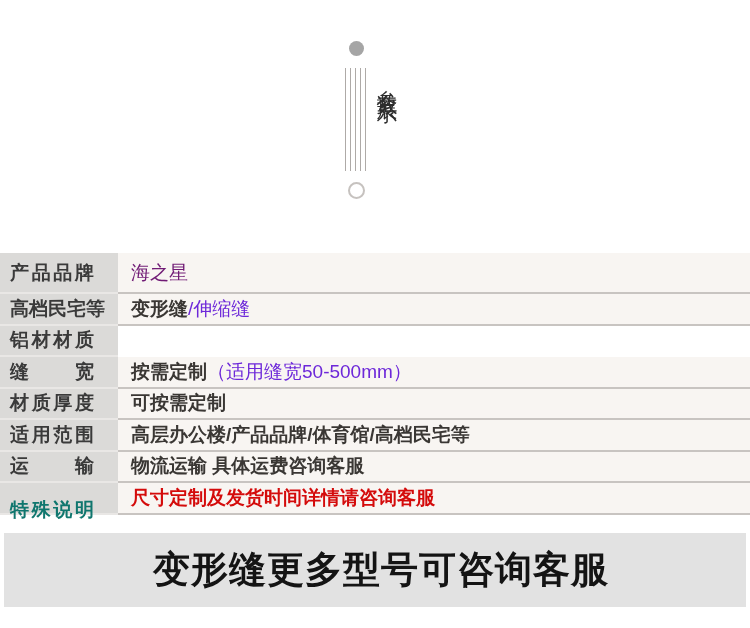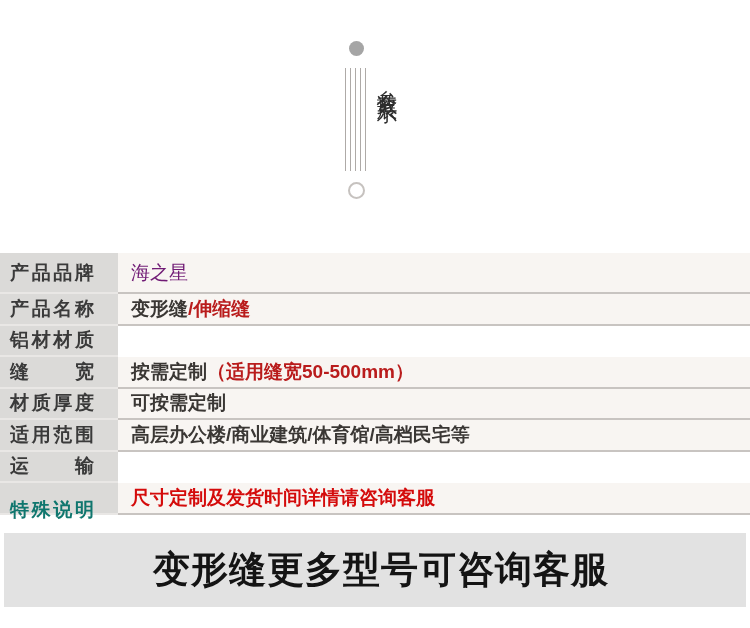--- a/index.html
+++ b/index.html
@@ -91,22 +91,22 @@
     border-bottom: 2px solid #c8c4c1;
     display: flex;
     align-items: center;
     padding-left: 13px;
     font-size: 19px;
     color: #3a3734;
     font-weight: bold;
     white-space: nowrap;
   }
   .spec-value .light {
-    font-weight: 700;
-    color: #b91c1c;
+    font-weight: 400;
+    color: #6d28d9;
   }
   .spec-value.regular { font-weight: 400; color: #701a75; }
   .spec-row.red .spec-label span { color: #0f766e; margin-top: 25px; }
   .spec-row.red .spec-value { color: #d40b0b; }
 
   
   .bottom-banner {
     position: absolute;
     left: 4px; top: 533px;
     width: 742px; height: 74px;
@@ -145,21 +145,21 @@
           <span>产品品牌</span>
         </div>
       <div class="spec-value regular">
           <span>海之星</span>
           <span class="light"></span>
         </div>
     </div>
 
     <div class="spec-row">
       <div class="spec-label">
-          <span>产品名称</span>
+          <span>高档民宅等</span>
         </div>
       <div class="spec-value">
           <span>变形缝</span>
           <span class="light"> /伸缩缝</span>
         </div>
     </div>
 
     <div class="spec-row">
       <div class="spec-label">
           <span>铝材材质</span>
@@ -184,28 +184,32 @@
           <span>可按需定制</span>
           <span class="light"></span>
         </div>
     </div>
 
     <div class="spec-row">
       <div class="spec-label">
           <span>适用范围</span>
         </div>
       <div class="spec-value">
-          <span>高层办公楼/商业建筑/体育馆/高档民宅等</span>
+          <span>高层办公楼/产品品牌/体育馆/高档民宅等</span>
           <span class="light"></span>
         </div>
     </div>
 
     <div class="spec-row">
       <div class="spec-label">
           <span>运 输</span>
+        </div>
+      <div class="spec-value">
+          <span>物流运输 具体运费咨询客服</span>
+          <span class="light"></span>
         </div>
     </div>
 
     <div class="spec-row red">
       <div class="spec-label">
           <span>特殊说明</span>
         </div>
       <div class="spec-value">
           <span>尺寸定制及发货时间详情请咨询客服</span>
           <span class="light"></span>

